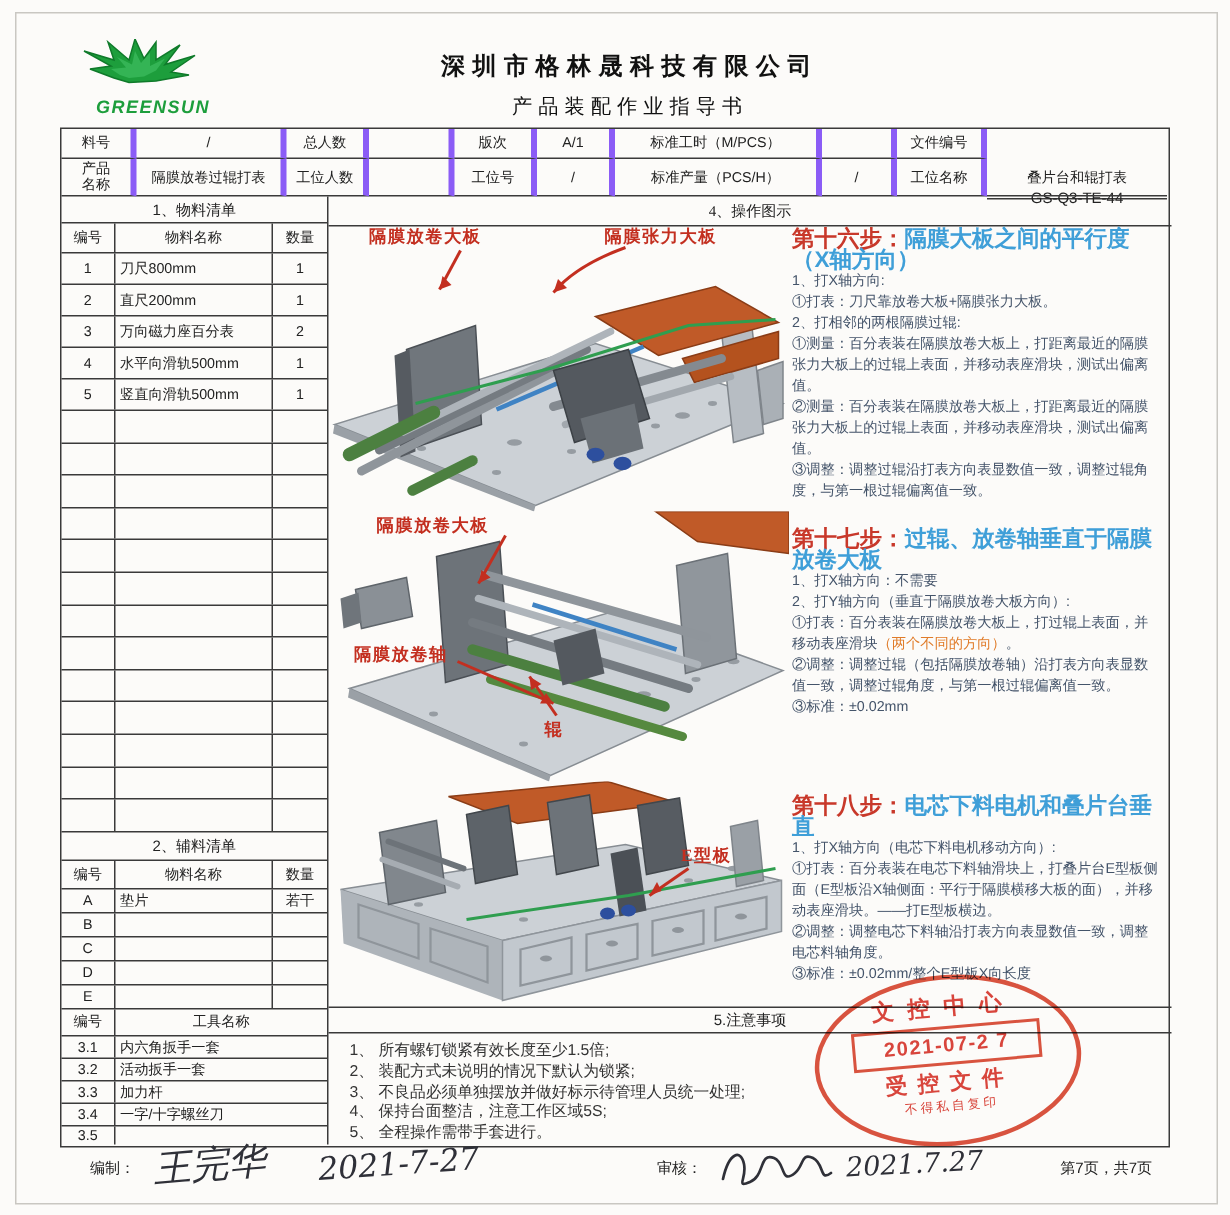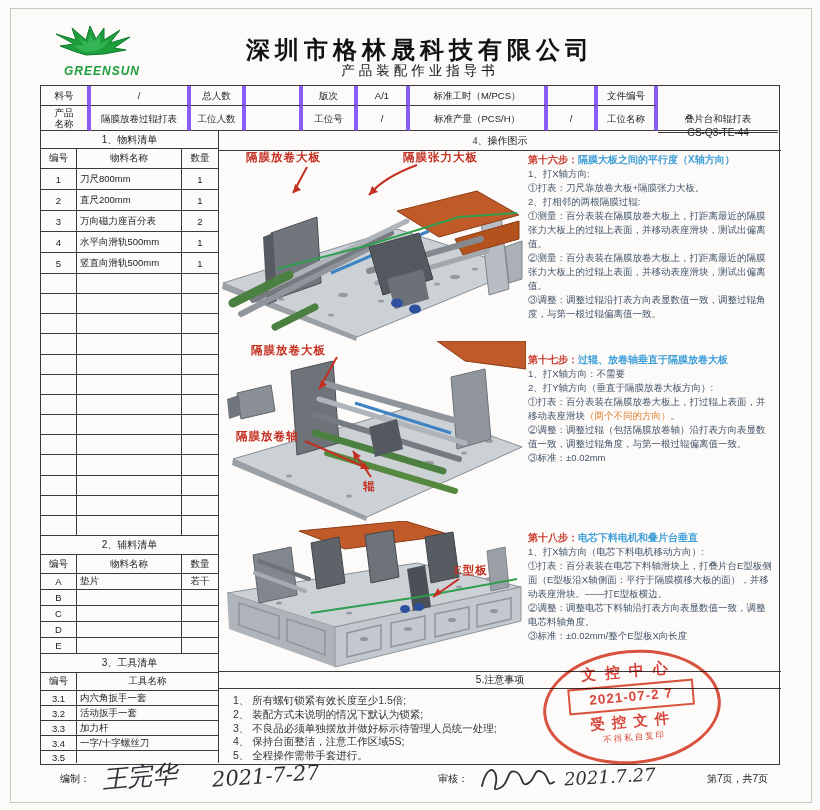--- a/index.html
+++ b/index.html
@@ -4,21 +4,21 @@
 <style>
   html,body{margin:0;padding:0;background:#fff;}
   .page{position:relative;width:820px;height:810px;background:#fcfbf9;overflow:hidden;
         font-family:"Liberation Sans",sans-serif;color:#222;}
   .scan-edge{position:absolute;left:10px;top:8px;width:800px;height:793px;border:1px solid #c9c7c2;}
   
   .logo{position:absolute;left:46px;top:26px;width:112px;height:56px;}
   .logo-word{position:absolute;left:0;top:38px;width:112px;text-align:center;
              font-size:12px;font-weight:bold;font-style:italic;color:#1d9e3c;letter-spacing:1px;}
   .company{position:absolute;left:160px;top:34px;width:520px;text-align:center;
-           font-family:"Liberation Serif",serif;font-size:24px;font-weight:bold;letter-spacing:5px;color:#111;}
+           font-family:"Liberation Serif",serif;font-size:16px;font-weight:bold;letter-spacing:5px;color:#111;}
   .subtitle{position:absolute;left:160px;top:62px;width:520px;text-align:center;
             font-family:"Liberation Serif",serif;font-size:13.5px;letter-spacing:4px;color:#111;}
   
   .doc{position:absolute;left:40px;top:85px;width:740px;height:680px;border:1.5px solid #3a3a3a;box-sizing:border-box;}
   .cellb{border-right:4px solid #8b5cf6;border-bottom:1px solid #3a3a3a;box-sizing:border-box;}
   
   .info{position:absolute;left:0;top:0;width:737px;height:45px;display:grid;
         grid-template-columns:50px 100px 55px 57px 55px 52px 138px 50px 60px 1fr;
         grid-template-rows:20px 25px;}
   .info div{display:flex;align-items:center;justify-content:center;text-align:center;
@@ -44,21 +44,21 @@
   .fillrows .trow{flex:1;}
   
   .right-col{position:absolute;left:178px;top:45px;width:562px;height:632px;display:flex;flex-direction:column;box-sizing:border-box;}
   .op-title{height:20px;border-bottom:1px solid #3a3a3a;display:flex;align-items:center;justify-content:center;
             font-size:10px;color:#222;box-sizing:border-box;font-family:Liberation Serif, serif;}
   .steps{height:520px;position:relative;}
   .step{position:absolute;left:0;width:562px;display:flex;}
   .step-img{width:307px;position:relative;}
   .step-txt{width:255px;box-sizing:border-box;padding:2px 8px 0 2px;
             font-size:9.5px;line-height:14px;color:#44546a;word-break:break-all;}
-  .shead{font-weight:bold;font-size:10px;}
+  .shead{font-weight:bold;font-size:15px;}
   .spre{color:#c8382a;}
   .sblue{color:#3f9fd8;}
   .sorange{color:#e07b28;}
   .dlabel{position:absolute;color:#c32f20;font-weight:bold;font-size:11.5px;white-space:nowrap;
           font-family:"Liberation Serif",serif;letter-spacing:1px;}
   .note-head{height:18px;border-top:1px solid #3a3a3a;border-bottom:1px solid #3a3a3a;box-sizing:border-box;
              display:flex;align-items:center;justify-content:center;font-size:10px;color:#222;}
   .note-body{flex:1;padding:5px 0 0 14px;font-size:10.5px;line-height:13.8px;color:#333;}
   
   .foot{position:absolute;left:40px;top:766px;width:740px;height:42px;font-size:10px;color:#222;}
@@ -240,21 +240,20 @@
       <div class="trow" style="height:16px;flex:none;">
         <div class="c-no">D</div>
         <div class="c-name"></div>
         <div class="c-qty"></div>
       </div>
       <div class="trow" style="height:16px;flex:none;">
         <div class="c-no">E</div>
         <div class="c-name"></div>
         <div class="c-qty"></div>
       </div>
-      <div class="sec-title" style="height:19px;flex:none;">3、工具清单</div>
       <div class="trow" style="height:18px;flex:none;">
         <div class="c-toolno hd">编号</div>
         <div class="c-toolname hd">工具名称</div>
       </div>
       <div class="trow" style="height:15px;flex:none;">
         <div class="c-toolno">3.1</div>
         <div class="c-toolname">内六角扳手一套</div>
       </div>
       <div class="trow" style="height:15px;flex:none;">
         <div class="c-toolno">3.2</div>

